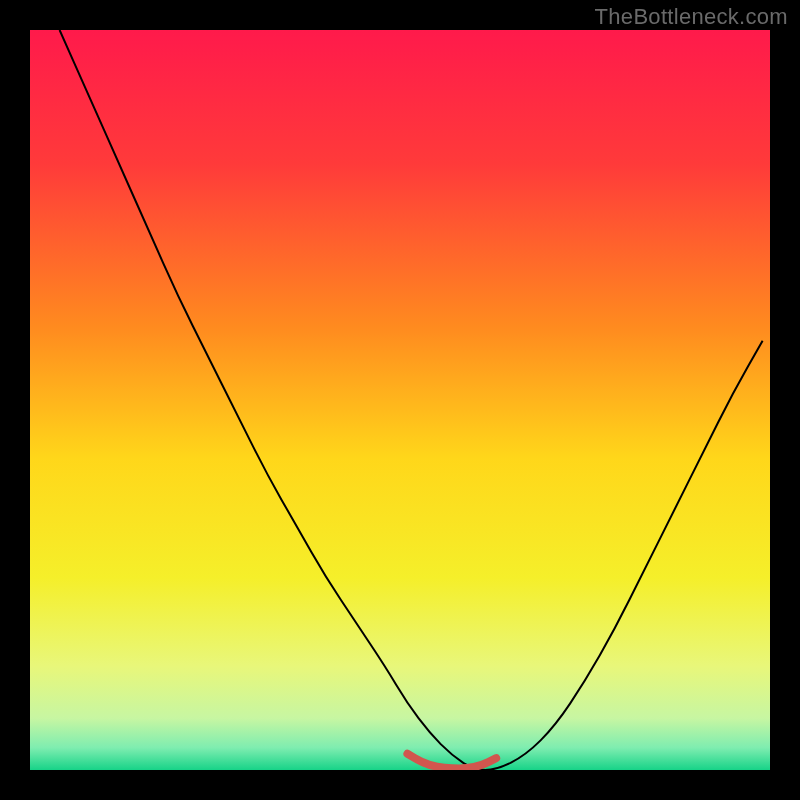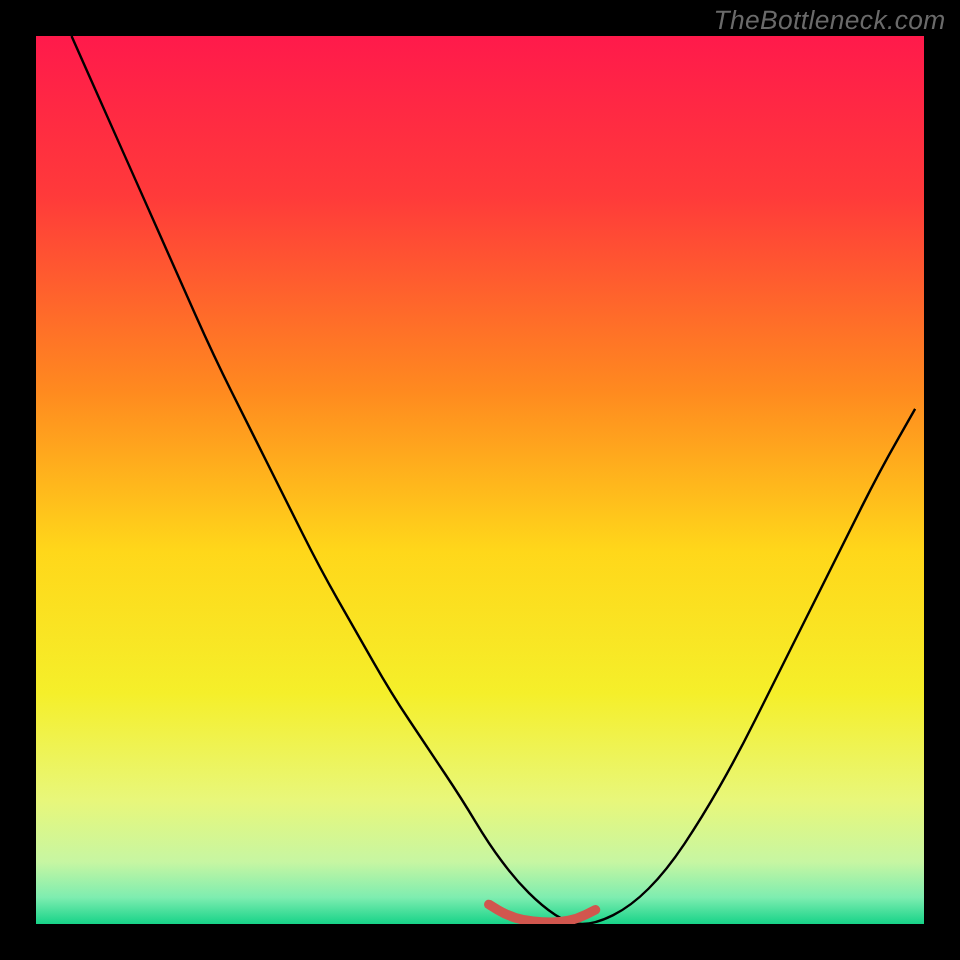--- a/index.html
+++ b/index.html
@@ -9,21 +9,20 @@
     height: 800px;
     background: #000;
     font-family: Arial, Helvetica, sans-serif;
     overflow: hidden;
   }
   .frame {
     position: relative;
     width: 800px;
     height: 633px;
     background: #000;
-    font-style: italic;
   }
   .attribution {
     position: absolute;
     top: 4px;
     right: 12px;
     color: #6a6a6a;
     font-size: 22px;
     font-weight: 500;
     letter-spacing: 0.3px;
     z-index: 20;

